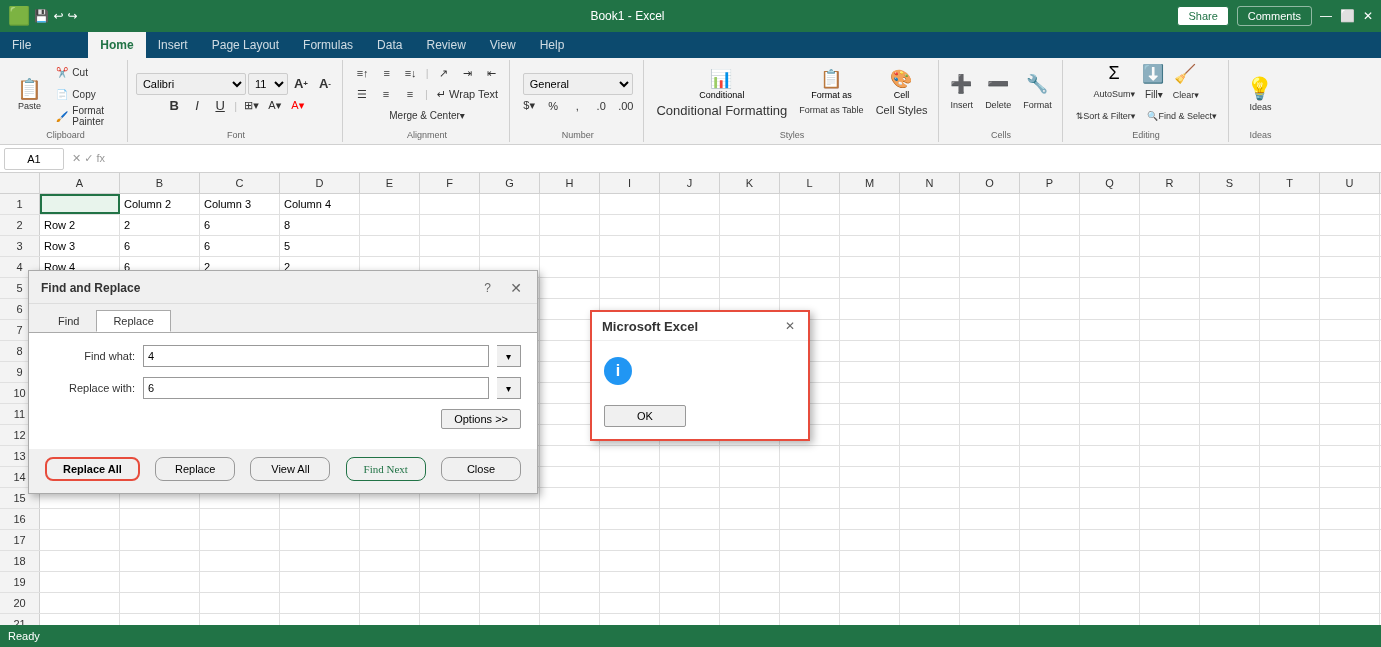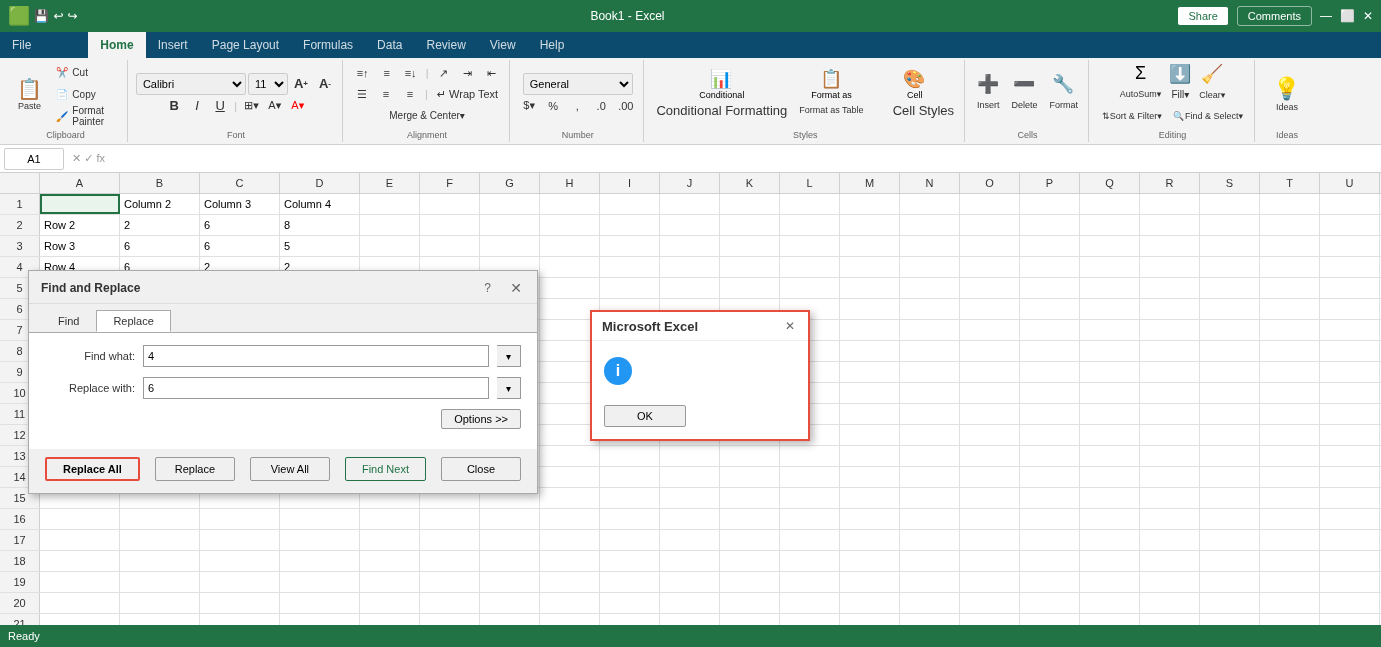--- a/index.html
+++ b/index.html
@@ -361,31 +361,32 @@
       padding: 8px 16px 12px;
       background: #f0f0f0;
       gap: 6px;
     }
     .action-btn {
       padding: 4px 16px;
       font-size: 11px;
       border: 1px solid #999;
       background: #f0f0f0;
       cursor: pointer;
-      border-radius: 2px;
+      border-radius: 8px;
       min-width: 80px;
     }
     .action-btn.primary {
       background: #f0f0f0;
       border: 2px solid #e74c3c;
       font-weight: 600;
     }
     .action-btn.find-next {
       border: 1px solid #217346;
       color: #217346;
+      font-family: Liberation Serif, serif;
     }
 
     
     .excel-dialog {
       position: absolute;
       top: 310px;
       left: 590px;
       width: 220px;
       background: white;
       border: 2px solid #e74c3c;
@@ -630,21 +631,21 @@
           <div style="display:flex;flex-direction:column;align-items:center;">
             <span style="font-size:18px;">📋</span>
             <span style="font-size:9px;white-space:nowrap;">Format as</span>
             <button class="ribbon-btn-small" style="font-size:9px;white-space:nowrap;">
               <span>Format as Table</span>
             </button>
           </div>
           <div style="display:flex;flex-direction:column;align-items:center;">
             <span style="font-size:18px;">🎨</span>
             <span style="font-size:9px;white-space:nowrap;">Cell</span>
-            <button class="ribbon-btn-small" style="font-size:13px;white-space:nowrap;margin-left:17px;">
+            <button class="ribbon-btn-small" style="font-size:11px;white-space:nowrap;">
               <span>Cell Styles</span>
             </button>
           </div>
         </div>
       </div>
       <span class="ribbon-group-label">Styles</span>
     </div>
 
     <div class="ribbon-group" style="min-width:110px;">
       <div class="ribbon-group-content">

